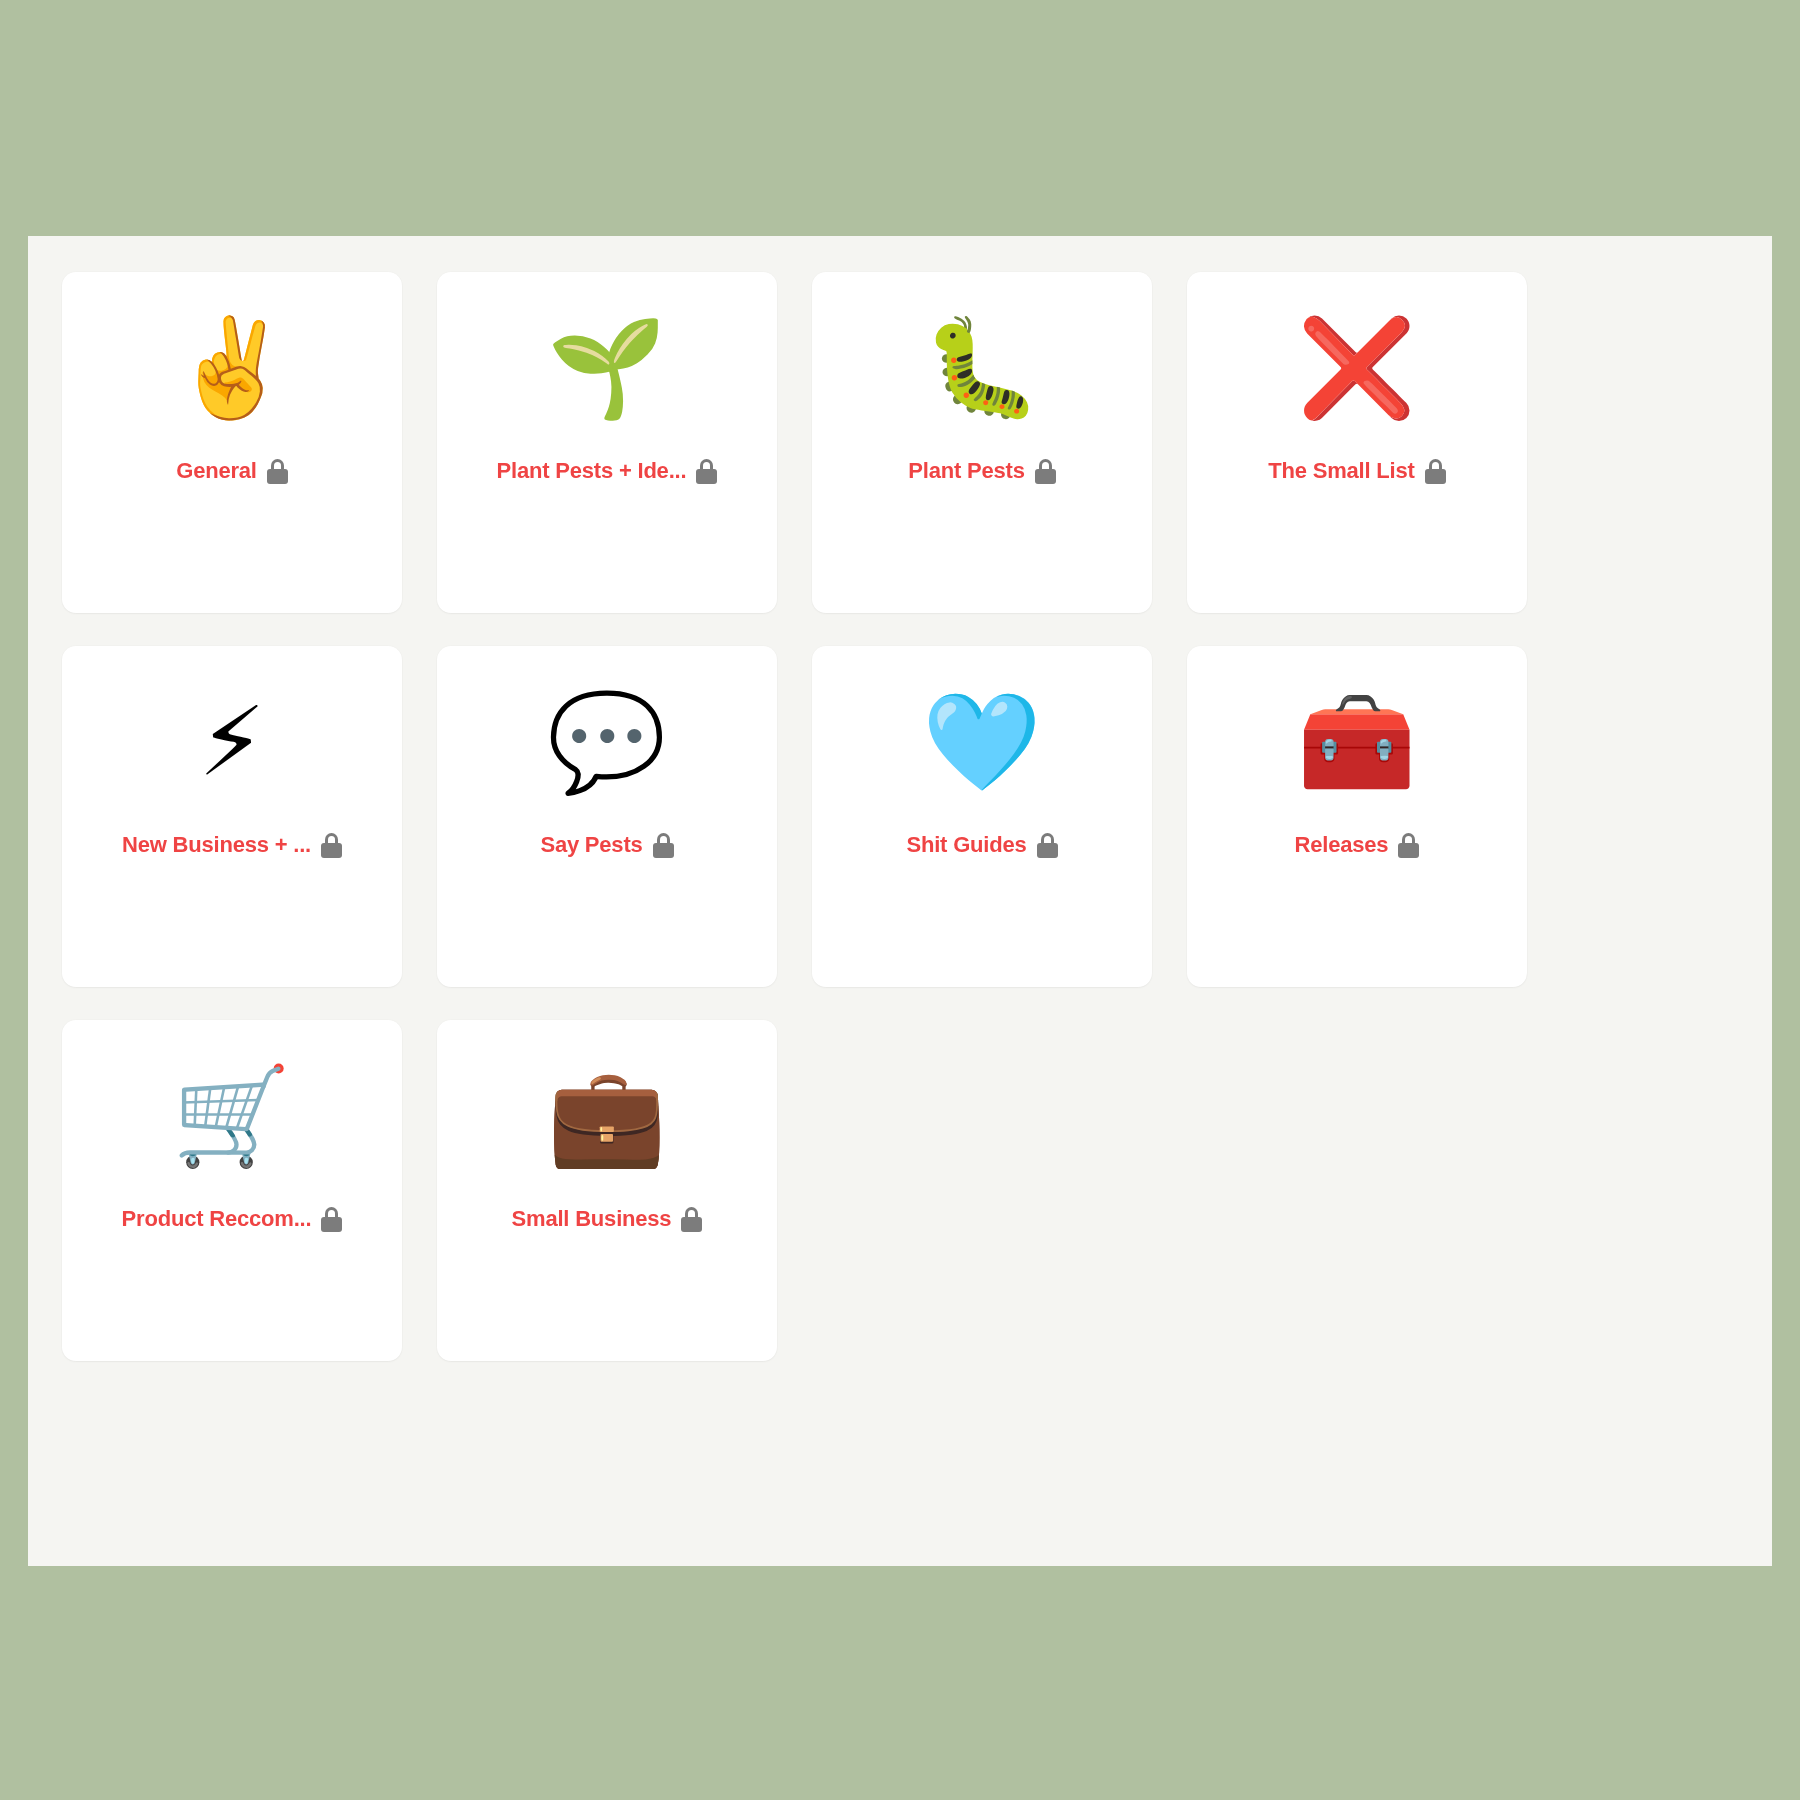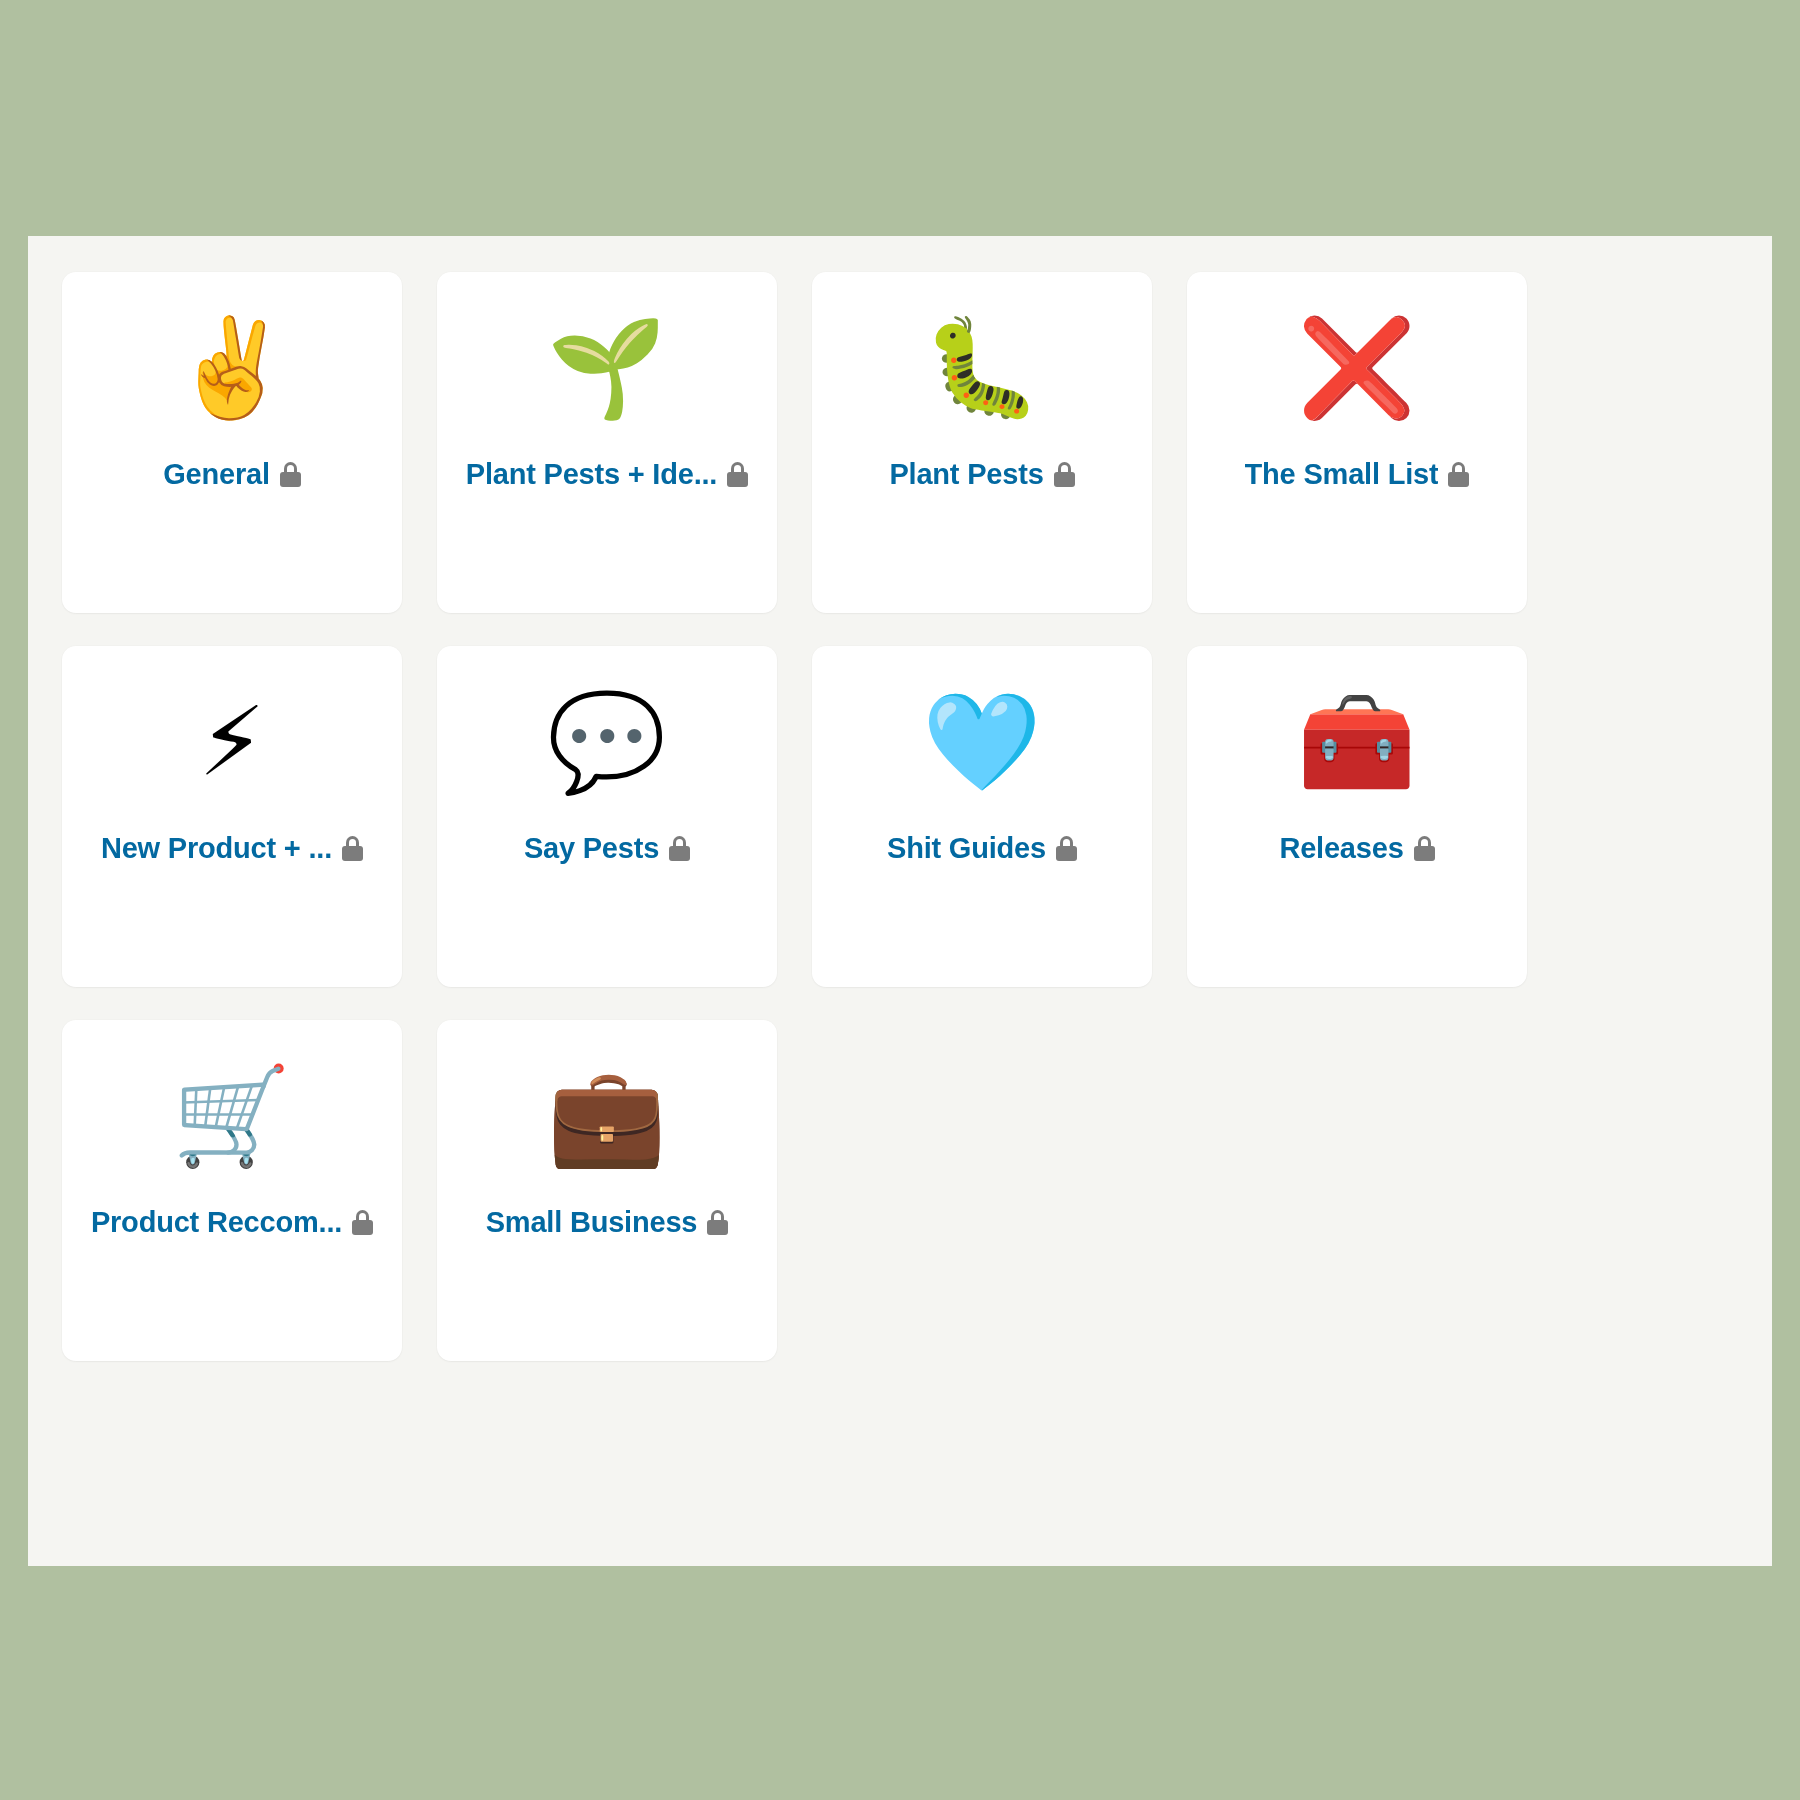--- a/index.html
+++ b/index.html
@@ -74,23 +74,23 @@
     top: 186px;
     display: flex;
     align-items: center;
     justify-content: center;
     gap: 10px;
     padding: 0 14px;
     box-sizing: border-box;
   }
 
   .card-label {
-    font-size: 29px;
+    font-size: 22px;
     font-weight: 700;
-    color: #0369a1;
+    color: #ef4444;
     letter-spacing: -0.2px;
     white-space: nowrap;
     overflow: hidden;
     text-overflow: ellipsis;
     max-width: 258px;
   }
 
   .lock-icon {
     flex: 0 0 auto;
     width: 21px;
@@ -161,21 +161,21 @@
             <span class="card-label">The Small List</span>
             <span class="lock-icon">
               <span class="shackle"></span>
               <span class="body"></span>
             </span>
           </div>
         </div>
         <div class="card">
           <div class="card-emoji">⚡</div>
           <div class="card-label-row">
-            <span class="card-label">New Product + ...</span>
+            <span class="card-label">New Business + ...</span>
             <span class="lock-icon">
               <span class="shackle"></span>
               <span class="body"></span>
             </span>
           </div>
         </div>
         <div class="card">
           <div class="card-emoji">💬</div>
           <div class="card-label-row">
             <span class="card-label">Say Pests</span>

